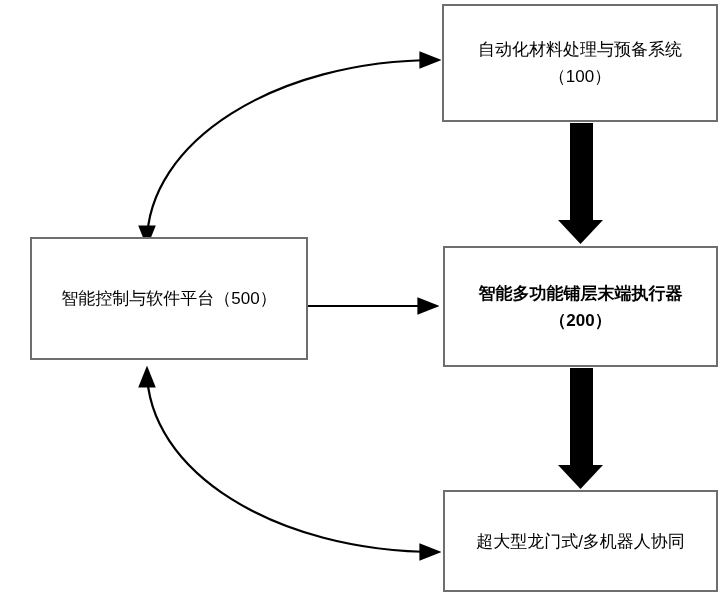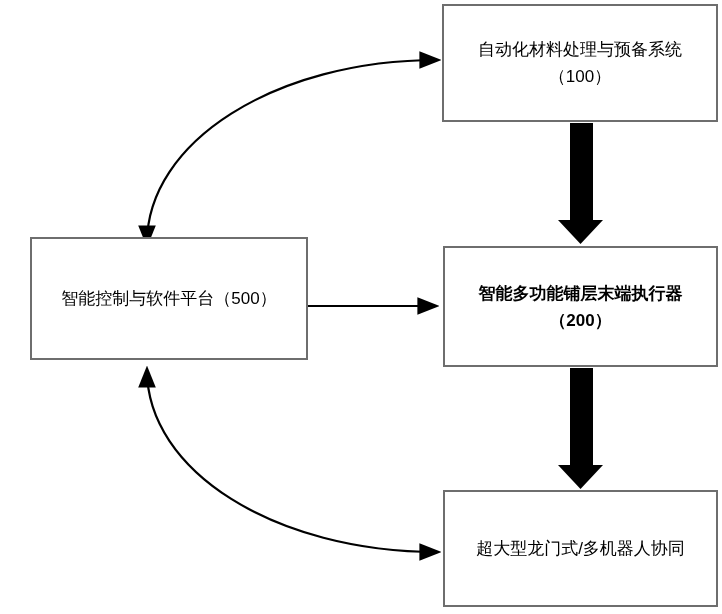--- a/index.html
+++ b/index.html
@@ -28,21 +28,21 @@
     justify-content:center;
     text-align:center;
     color:var(--text);
     font-size:17px;
     line-height:27px;
   }
   .node .line{white-space:nowrap;}
   
   .node-200{left:442px;top:4px;width:276px;height:118px;}
   .node-300{left:443px;top:246px;width:275px;height:121px;font-weight:bold;}
-  .node-400{left:443px;top:490px;width:275px;height:117px;justify-content:center;}
+  .node-400{left:443px;top:490px;width:275px;height:102px;justify-content:center;}
   .node-500{left:2px;top:237px;width:278px;height:123px;margin-left:28px;}
 
   .curve{fill:none;stroke:var(--arrow);stroke-width:2.2px;}
   .thick{fill:var(--arrow);stroke:none;}
   .ah-fill{fill:var(--arrow);}
 </style>
 </head>
 <body>
 
 <div class="canvas">

